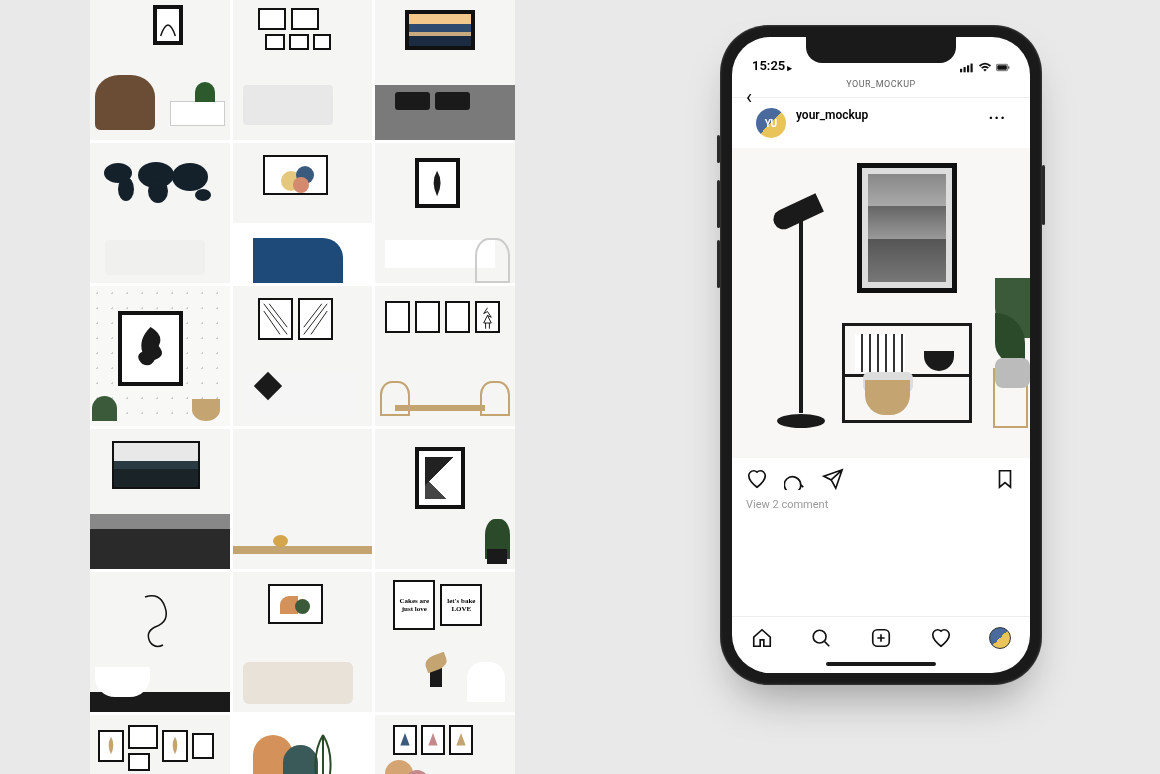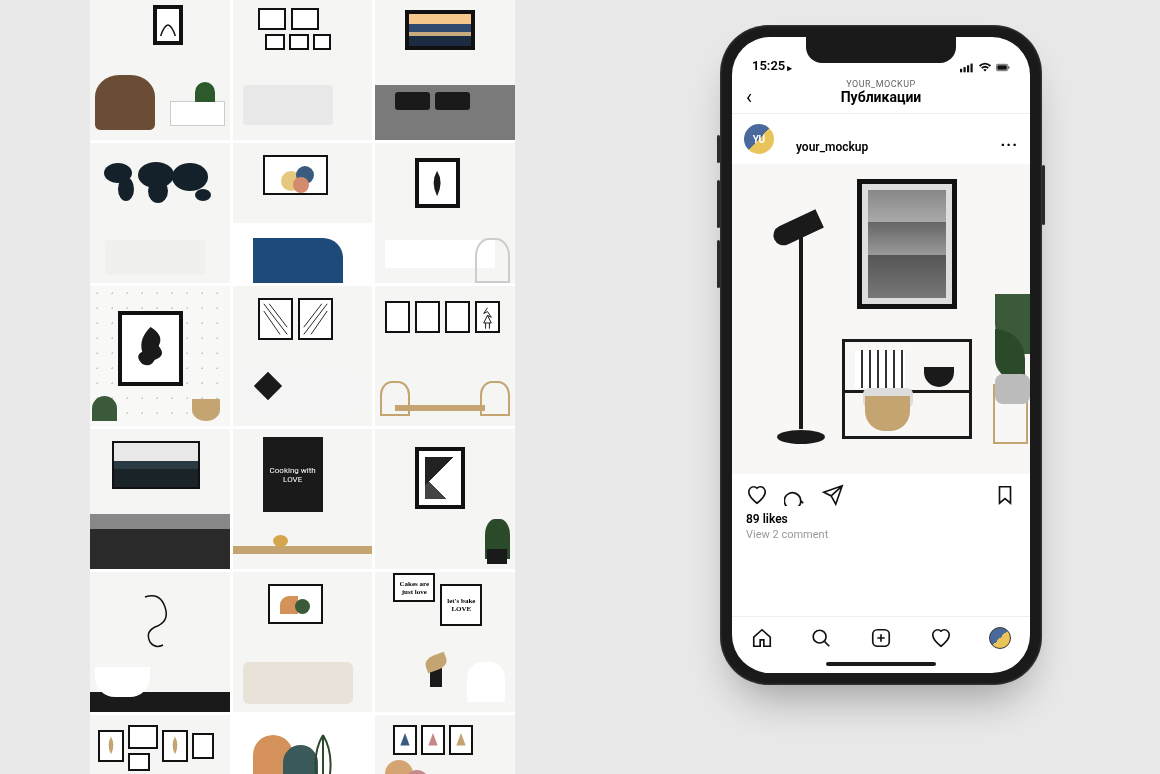--- a/index.html
+++ b/index.html
@@ -112,21 +112,21 @@
 .t13 .line { position:absolute; left:35px; top:15px; width:60px; height:70px; }
 .t13 .tub { position:absolute; left:5px; bottom:15px; width:55px; height:30px; background:#fff; border-radius:0 0 20px 20px; }
 .t13 .floor { position:absolute; left:0; bottom:0; width:100%; height:20px; background:#1a1a1a; }
 
 .t14 .frame { left:35px; top:12px; width:55px; height:40px; }
 .t14 .shapes { position:absolute; inset:5px; }
 .t14 .s1 { position:absolute; left:5px; top:5px; width:18px; height:18px; background:#d4925a; border-radius:50% 0 0 0; }
 .t14 .s2 { position:absolute; left:20px; top:8px; width:15px; height:15px; background:#3a5a3a; border-radius:50%; }
 .t14 .sofa { position:absolute; left:10px; bottom:8px; width:110px; height:42px; background:#e8e2d8; border-radius:6px; }
 
-.t15 .f1 { left:18px; top:1px; width:42px; height:29px; }
+.t15 .f1 { left:18px; top:8px; width:42px; height:50px; }
 .t15 .f2 { left:65px; top:12px; width:42px; height:42px; }
 .t15 .txt { position:absolute; inset:4px; font-size:7px; font-weight:bold; display:flex; align-items:center; justify-content:center; text-align:center; font-family:cursive; }
 .t15 .vase { position:absolute; left:55px; bottom:25px; width:12px; height:20px; background:#1a1a1a; }
 .t15 .leaf { position:absolute; left:50px; bottom:42px; width:22px; height:15px; background:#c4a572; border-radius:50% 0; transform:rotate(-20deg); }
 .t15 .chair { position:absolute; right:10px; bottom:10px; width:38px; height:40px; background:#fff; border-radius:40% 40% 0 0; }
 
 .t16 .f1 { left:8px; top:15px; width:26px; height:32px; }
 .t16 .f2 { left:38px; top:10px; width:30px; height:24px; }
 .t16 .f3 { left:38px; top:38px; width:22px; height:18px; }
 .t16 .f4 { left:72px; top:15px; width:26px; height:32px; }
@@ -200,23 +200,23 @@
   position: absolute;
   left: 14px;
   top: 10px;
   font-size: 20px;
 }
 .nav-sub { font-size: 9px; letter-spacing: 0.5px; color:#666; }
 .nav-title { font-size: 14px; font-weight: 700; }
 
 .post-header {
   display: flex;
-  align-items: flex-end;
-  padding: 10px 12px;
-  gap: 22px;
+  align-items: flex-start;
+  padding: 10px 24px;
+  gap: 10px;
 }
 .avatar {
   width: 30px; height: 30px;
   border-radius: 50%;
   background: linear-gradient(135deg,#4a6a9e 50%,#e8c45a 50%);
   display:flex; align-items:center; justify-content:center;
   font-size:10px; font-weight:bold; color:#fff;
 }
 .post-user { font-size: 12px; font-weight: 600; flex:1; }
 .post-menu { font-size:16px; font-weight:bold; letter-spacing:1px; }
@@ -410,21 +410,20 @@
     </div>
   <div class="tile t10">
       <div class="tile-inner">
     <div class="frame thin"></div>
         <div class="bed"></div>
         <div class="blanket"></div>
   </div>
     </div>
   <div class="tile t11">
       <div class="tile-inner">
-    <div class="board">Cooking with LOVE</div>
     <div class="table"></div>
         <div class="fruit"></div>
   </div>
     </div>
   <div class="tile t12">
       <div class="tile-inner">
     <div class="frame">
           <div class="art"></div>
         </div>
         <div class="plant"></div>
@@ -543,21 +542,20 @@
             <rect x="0.5" y="0.5" width="18" height="10" rx="2" stroke="#111" fill="none"></rect>
             <rect x="2" y="2" width="15" height="7" rx="1" fill="#111"></rect>
             <rect x="19.5" y="3.5" width="1.5" height="4" rx="0.7" fill="#111"></rect>
           </svg>
       </div>
     </div>
 
     <div class="nav-header">
       <span class="back">‹</span>
       <div class="nav-sub">YOUR_MOCKUP</div>
-      <div class="nav-title">Публикации</div>
     </div>
 
     <div class="post-header">
       <div class="avatar">YU</div>
       <div class="post-user">your_mockup</div>
       <div class="post-menu">···</div>
     </div>
 
     <div class="post-image">
       <div class="pframe">
@@ -589,21 +587,20 @@
       <svg viewBox="0 0 24 24" fill="none" stroke="#111" stroke-width="1.8">
           <path d="M22 2 L10 13 M22 2 L15 22 L10 13 L2 9 Z"></path>
         </svg>
       <div class="spacer"></div>
       <svg viewBox="0 0 24 24" fill="none" stroke="#111" stroke-width="1.8">
           <path d="M6 3 L18 3 L18 21 L12 16 L6 21 Z"></path>
         </svg>
     </div>
 
     <div class="post-meta">
-      <div class="likes">89 likes</div>
       <div class="comments">View 2 comment</div>
     </div>
 
     <div class="bottom-nav">
       <svg viewBox="0 0 24 24" fill="none" stroke="#111" stroke-width="1.8">
           <path d="M3 11 L12 3 L21 11 L21 21 L14 21 L14 14 L10 14 L10 21 L3 21 Z"></path>
         </svg>
       <svg viewBox="0 0 24 24" fill="none" stroke="#111" stroke-width="1.8">
           <circle cx="10.5" cy="10.5" r="7"></circle>
           <path d="M16 16 L21 21"></path>

